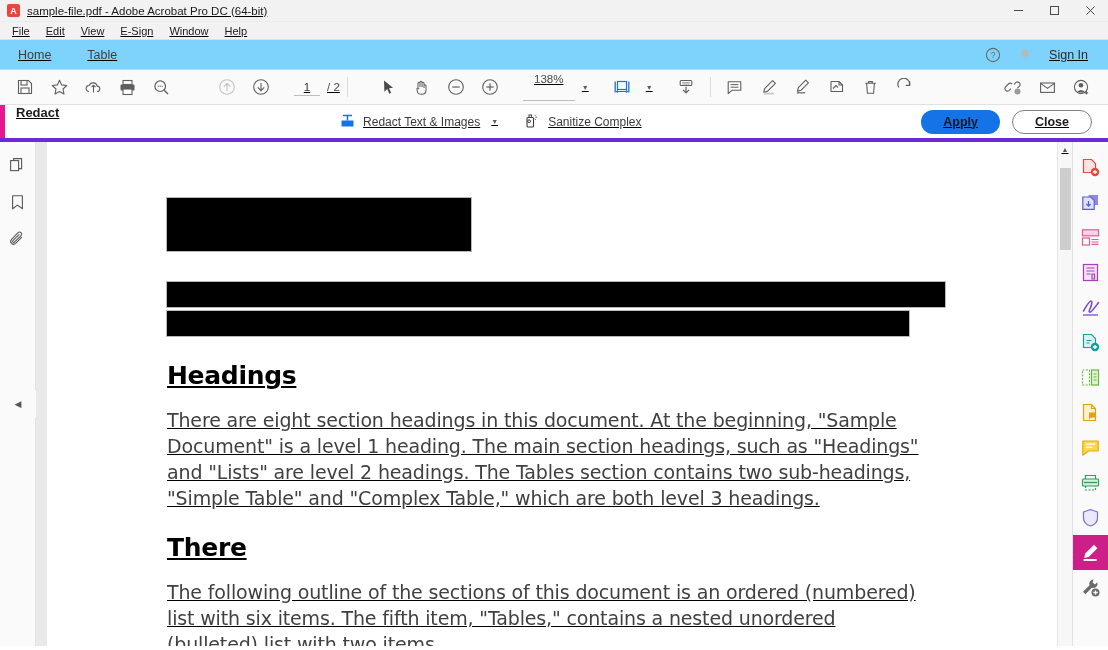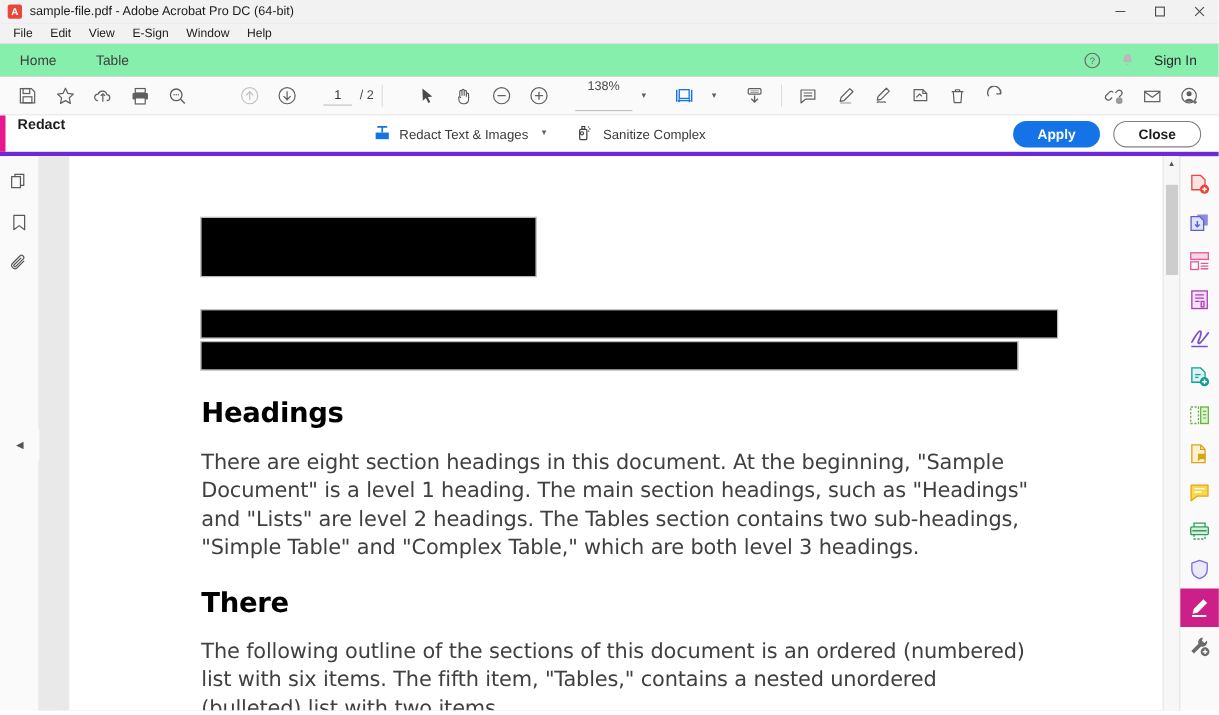--- a/index.html
+++ b/index.html
@@ -2,21 +2,21 @@
 <html><head>
 <meta charset="utf-8">
 <style>
   * { box-sizing: border-box; margin: 0; padding: 0; }
   html, body {
     width: 1108px; height: 650px;
     font-family: "Liberation Sans", sans-serif;
     background: #ffffff;
     overflow: hidden;
   }
-  .app { position: relative; width: 1108px; height: 552px; }
+  .app { position: relative; width: 1108px; height: 552px; text-decoration: underline; }
 
   
   .titlebar {
     height: 22px; background: #f2f2f2;
     display: flex; align-items: center;
     border-bottom: 1px solid #ebebeb;
   }
   .app-logo {
     width: 13px; height: 13px; margin-left: 7px; margin-right: 7px;
     background: #e8483c; border-radius: 2px;
@@ -39,21 +39,21 @@
   .menubar {
     height: 18px; background: #f2f2f2; display: flex; align-items: center;
     padding-left: 4px; border-bottom: 1px solid #e0e0e0;
   }
   .menu-item {
     font-size: 11px; color: #202020; padding: 1px 8px; cursor: default;
   }
 
   
   .tabbar {
-    height: 30px; background: #86efac; display: flex; align-items: stretch;
+    height: 30px; background: #7dd3fc; display: flex; align-items: stretch;
     border-bottom: 1px solid #d4d4d4;
   }
   .tb-btn {
     display: flex; align-items: center; padding: 0 18px;
     font-size: 12.5px; color: #3f3f3f;
   }
   .doc-tab {
     display: flex; align-items: center; gap: 10px;
     padding: 0 12px 0 22px; background: #ffffff;
     font-size: 12.5px; color: #2b2b2b;
@@ -103,21 +103,21 @@
     background: #e6188f;
   }
   .redact-title {
     font-size: 13px; font-weight: bold; color: #1d1d1d; margin-left: 16px;
   }
   .redact-center { display: flex; align-items: center; gap: 26px; margin: 0 auto; }
   .rb-action { display: flex; align-items: center; gap: 7px; font-size: 12px; color: #3a3a3a; }
   .rb-action .caret { margin-left: 4px; }
   .redact-right { display: flex; align-items: center; gap: 12px; padding-right: 16px; }
   .btn-apply {
-    background: #1473e6; color: #ffffff; border-radius: 13px;
+    background: #1473e6; color: #0f172a; border-radius: 13px;
     font-size: 12.5px; font-weight: bold; padding: 5px 22px;
   }
   .btn-close {
     background: #fff; color: #1d1d1d; border: 1px solid #808080;
     border-radius: 13px; font-size: 12.5px; font-weight: bold; padding: 4px 22px;
   }
 
   
   .body { display: flex; height: 504px; }
 
@@ -130,21 +130,21 @@
   .rail-collapse {
     position: absolute; top: 248px; left: 0; width: 36px; height: 28px;
     display: flex; align-items: center; justify-content: center;
     font-size: 9px; color: #555; background: #fafafa;
   }
 
   .docarea { flex: 1; background: #e9e9e9; position: relative; overflow: hidden; display: flex; }
   .gutter { width: 11px; background: #e9e9e9; }
   .page {
     flex: 1; background: #ffffff; padding: 56px 60px 0 120px;
-    position: relative; overflow: hidden; margin-left: 16px;
+    position: relative; overflow: hidden;
   }
 
   .redaction { background: #000000; outline: 1px solid #b9b9b9; }
 
   .doc-h2 {
     font-family: "DejaVu Sans", sans-serif;
     font-size: 25px; font-weight: bold; color: #000;
     letter-spacing: -0.3px;
   }
   .doc-p {

